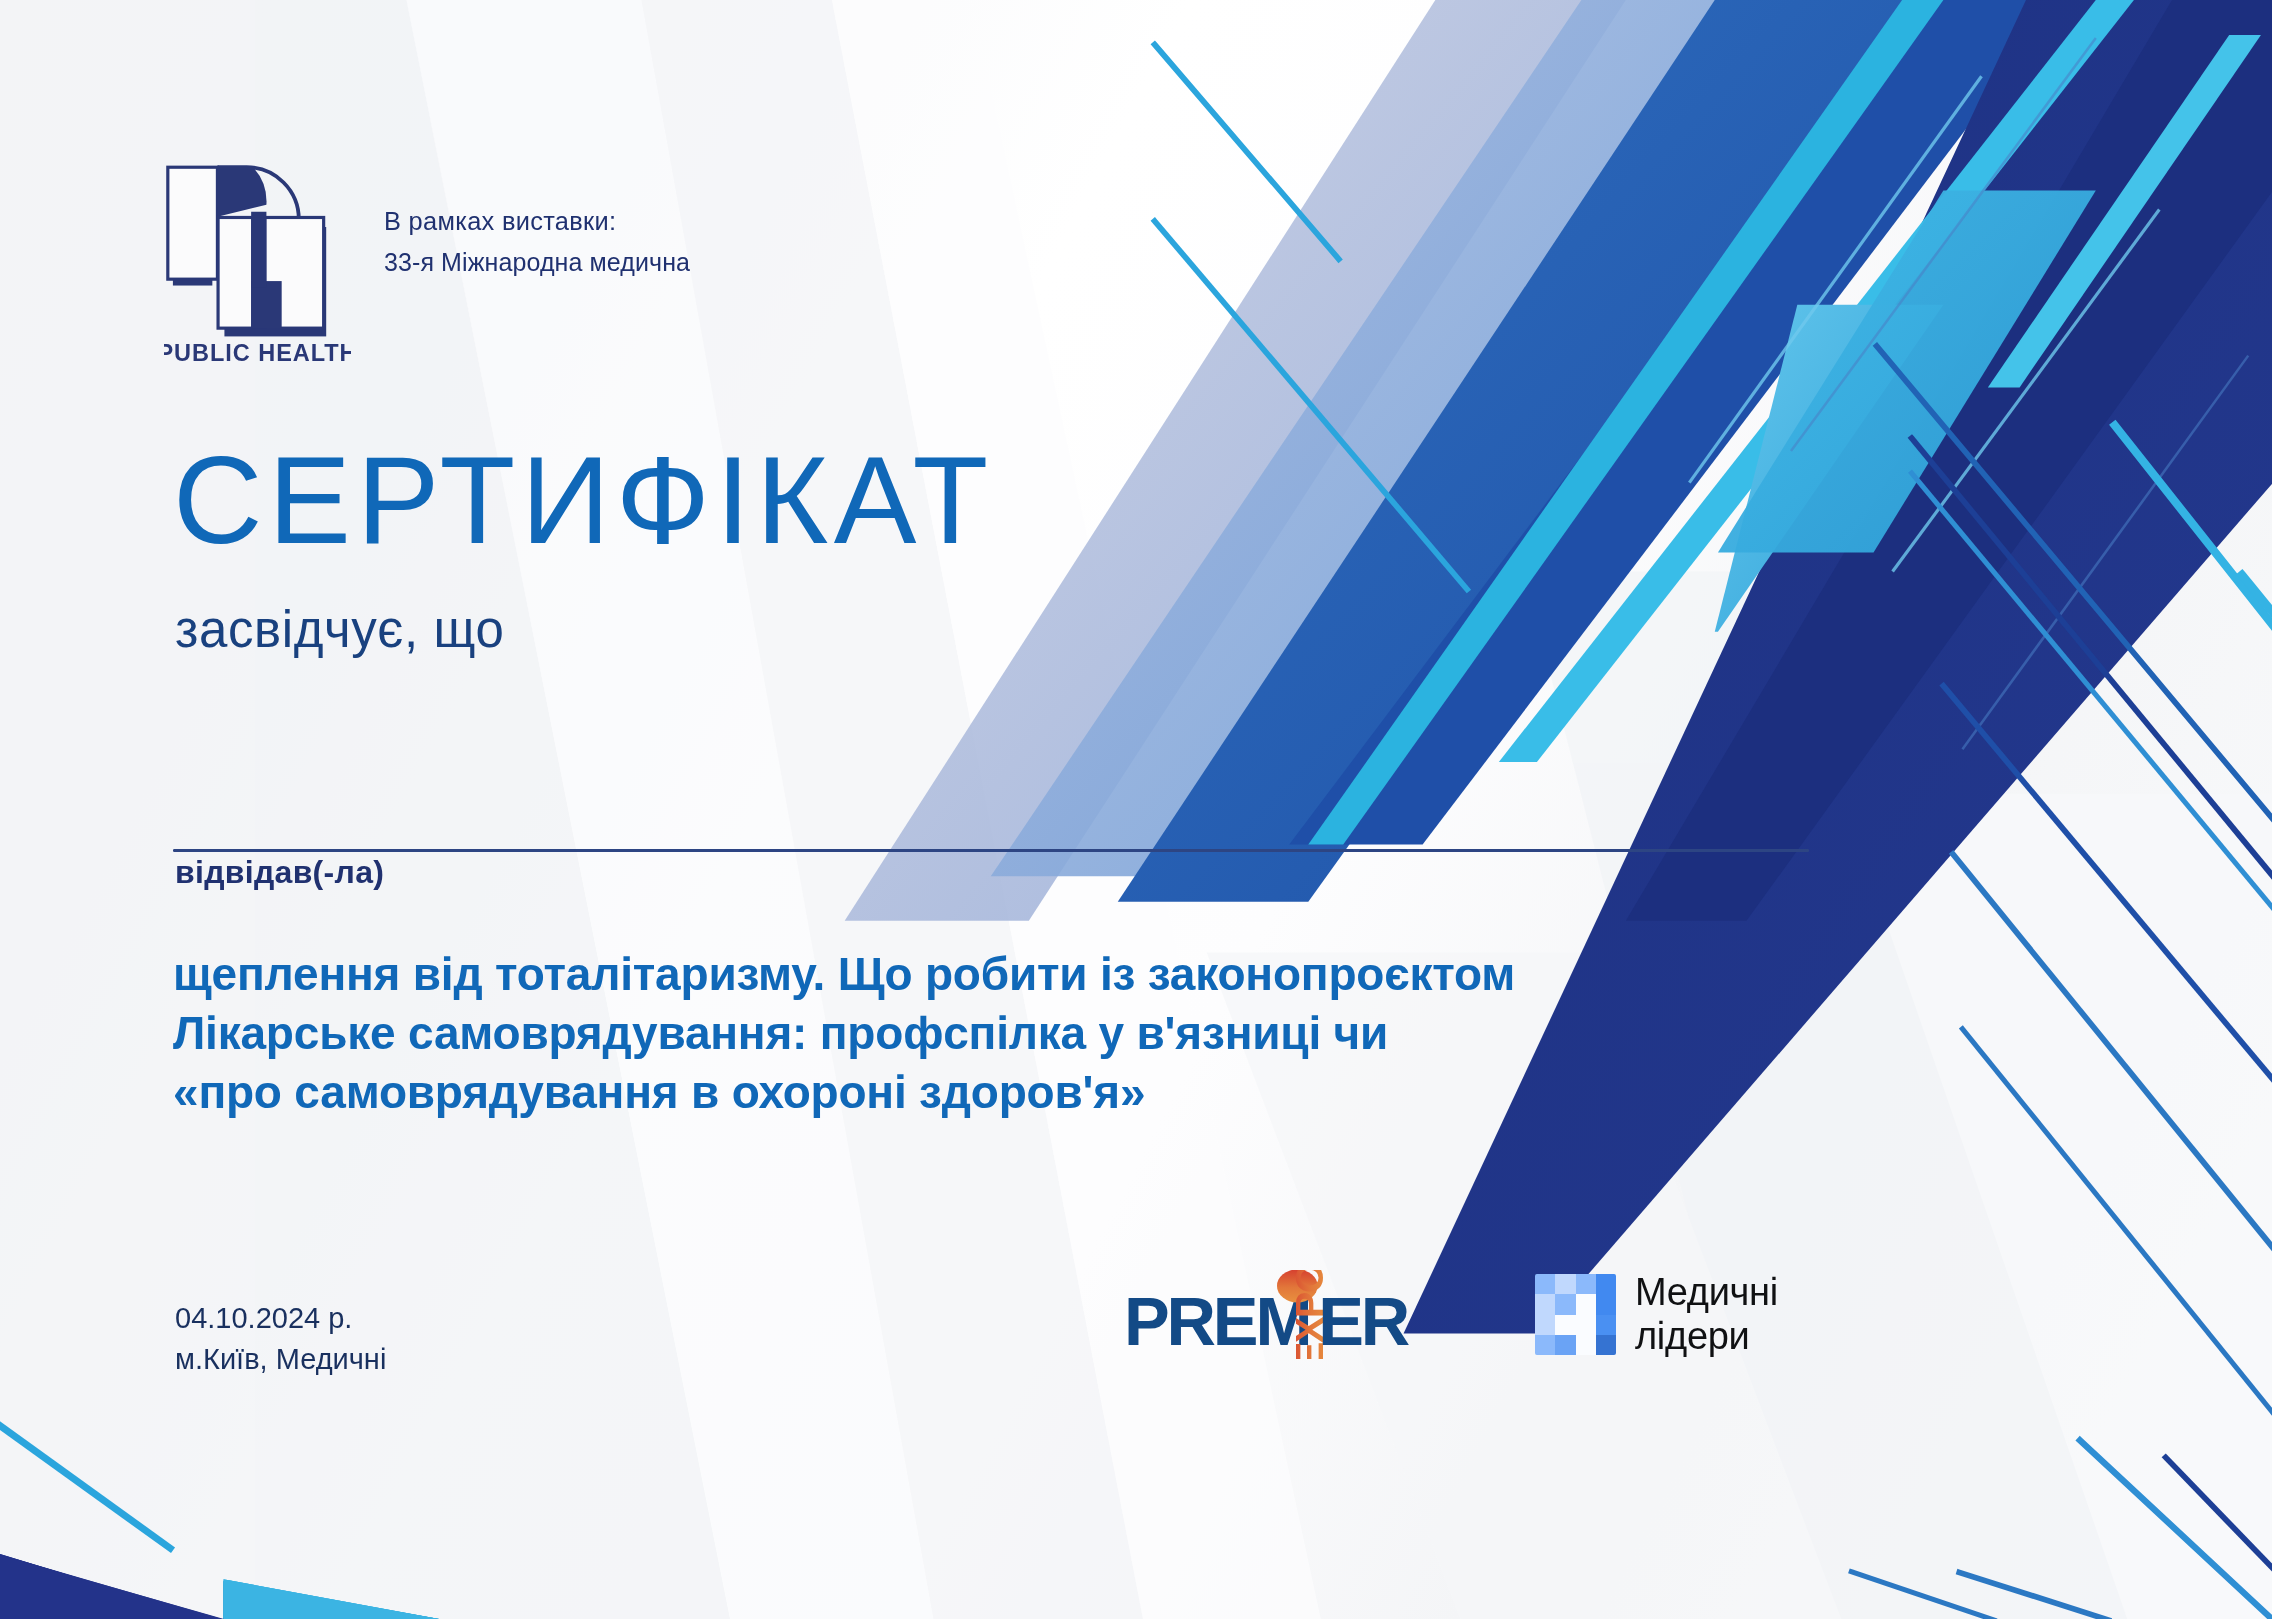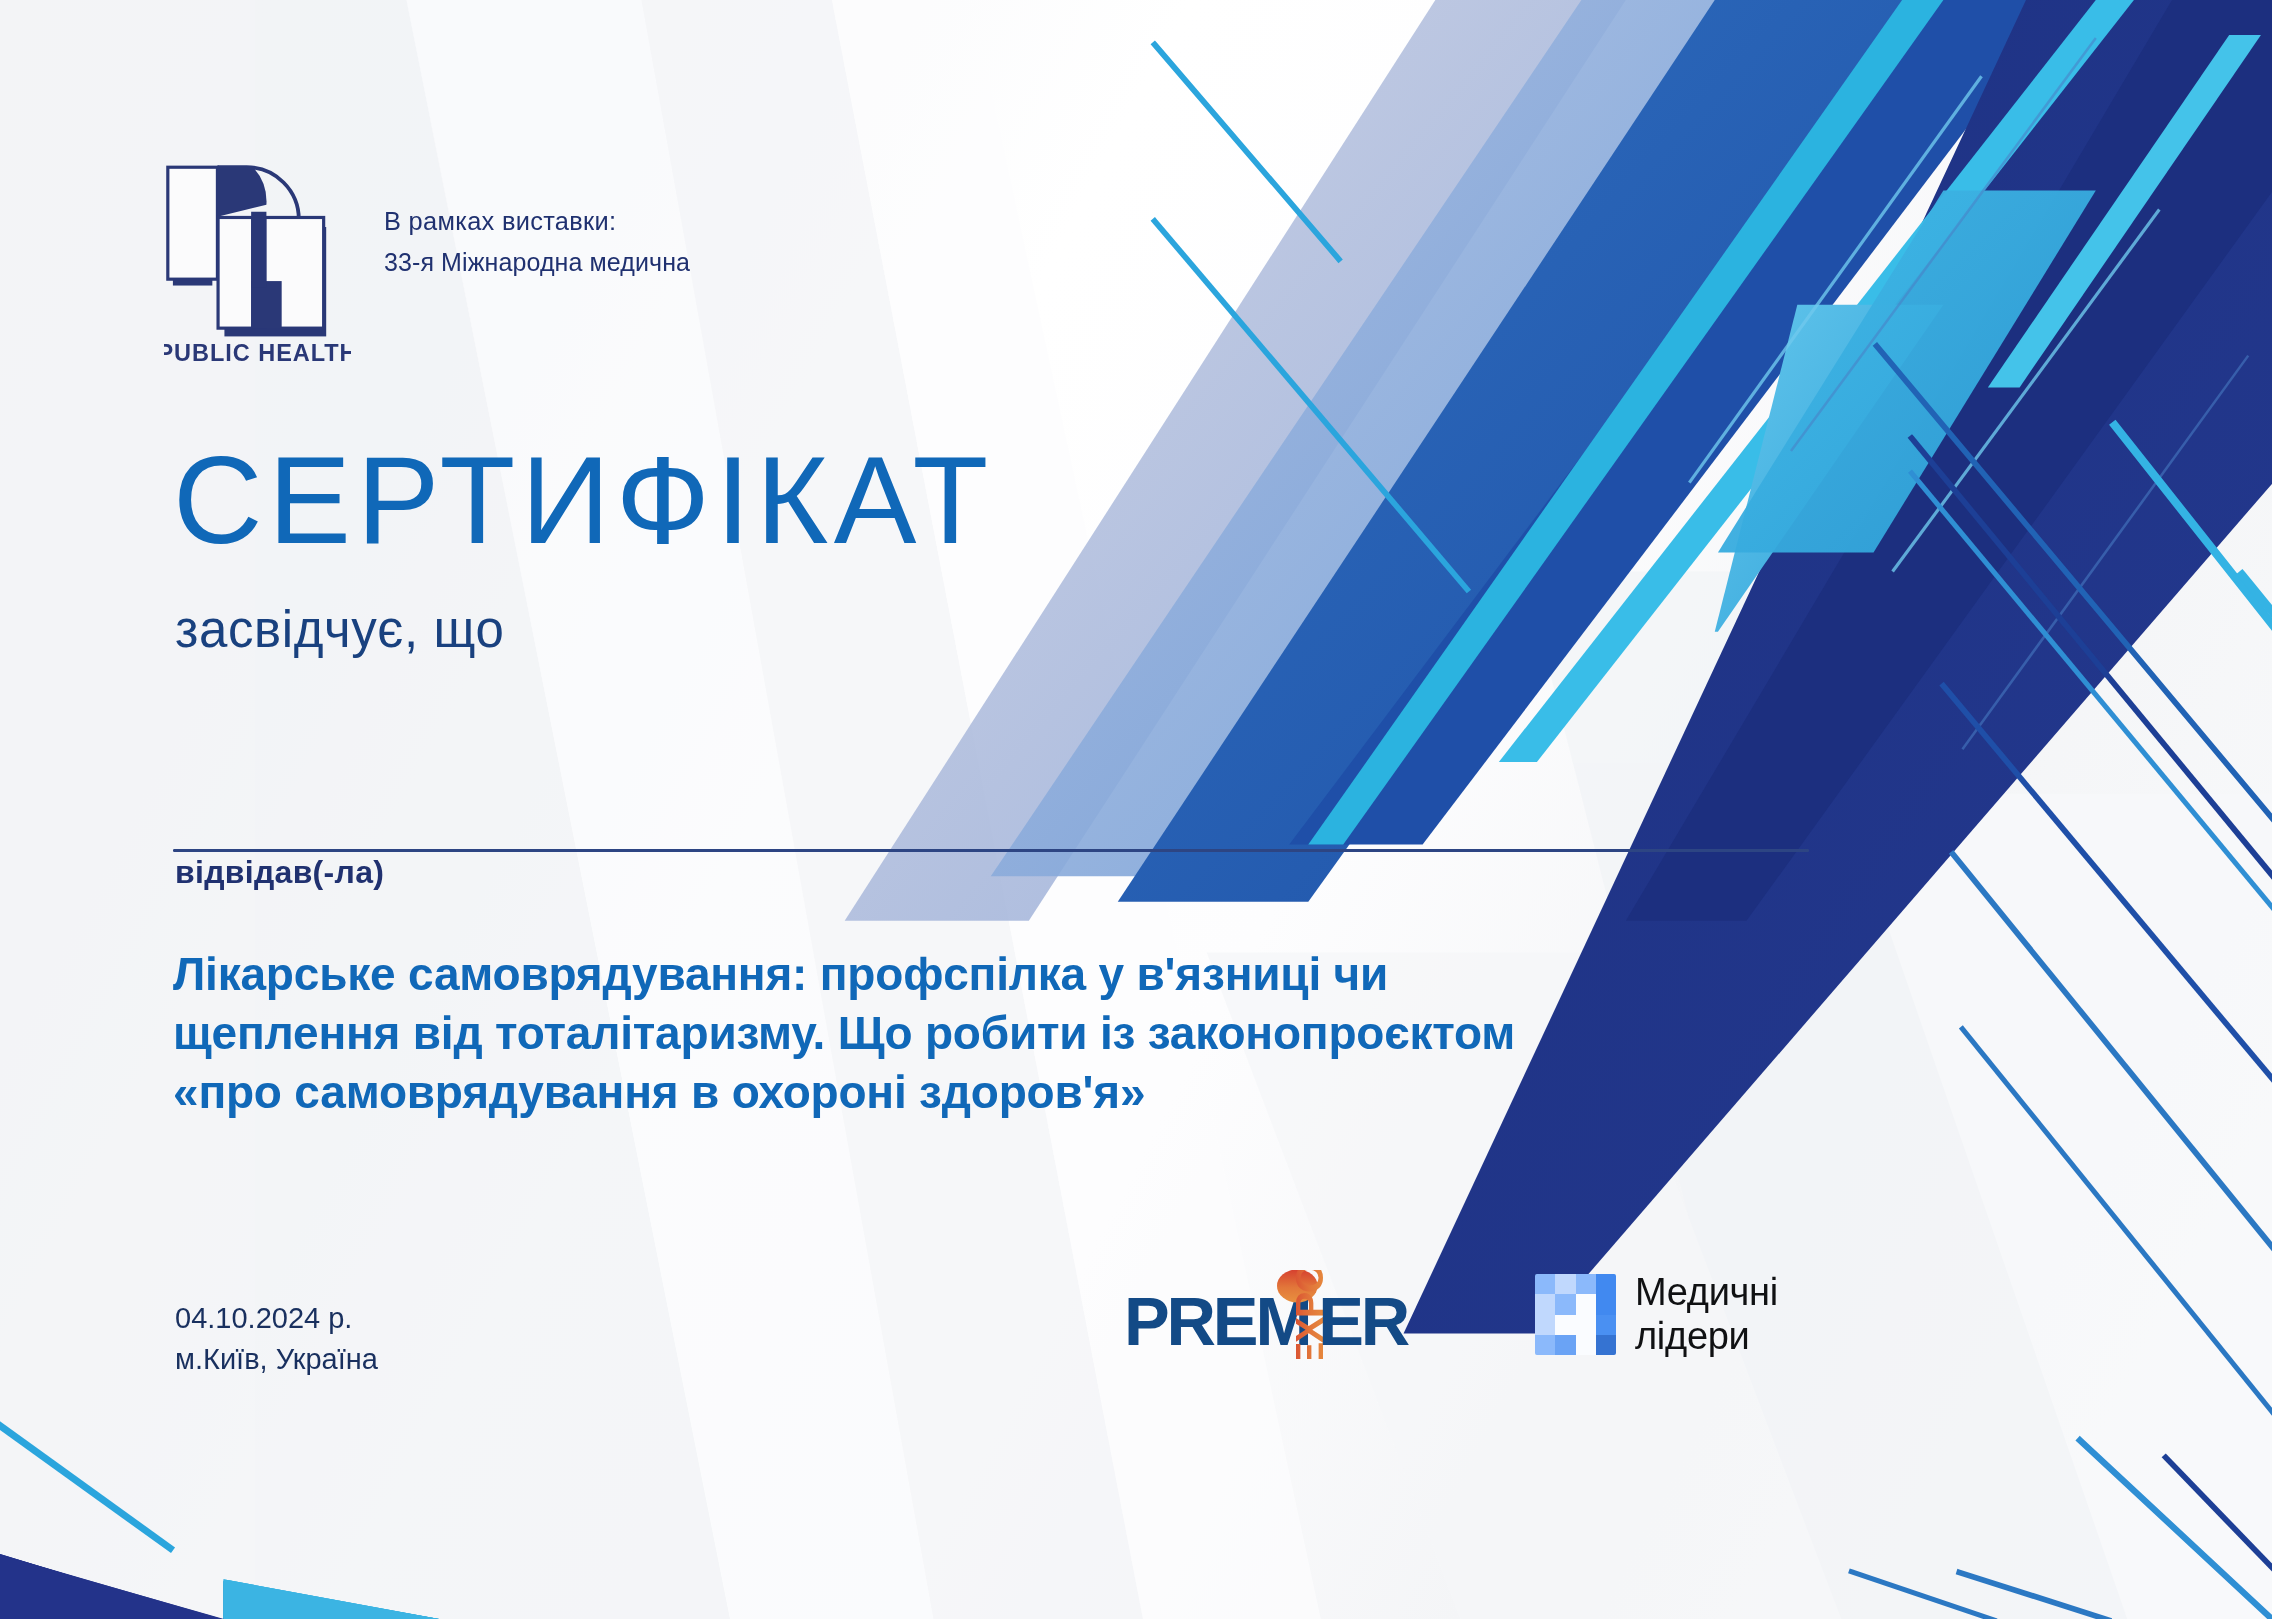--- a/index.html
+++ b/index.html
@@ -234,28 +234,28 @@
     </div>
 
     <div class="cert-title">СЕРТИФІКАТ</div>
     <div class="cert-sub">засвідчує, що</div>
 
     <div class="divider"></div>
 
     <div class="attend-label">відвідав(-ла)</div>
 
     <div class="event-block">
+      <span class="event-title">щеплення від тоталітаризму. Що робити із законопроєктом</span>
       <span class="event-title">Лікарське самоврядування: профспілка у в'язниці чи</span>
-      <span class="event-title">щеплення від тоталітаризму. Що робити із законопроєктом</span>
       <span class="event-title">«про самоврядування в охороні здоров'я»</span>
     </div>
 
     <div class="meta">
       <div>04.10.2024 р.</div>
-      <div>м.Київ, Україна</div>
+      <div>м.Київ, Медичні</div>
     </div>
 
     <div class="logo-row">
 
       <svg class="premier" viewBox="0 0 460 140">
         <defs>
           <linearGradient id="expoGrad" x1="0.5" y1="0" x2="0.5" y2="1">
             <stop offset="0%" stop-color="#d6402f"></stop>
             <stop offset="55%" stop-color="#e2773a"></stop>
             <stop offset="100%" stop-color="#e8913f"></stop>

